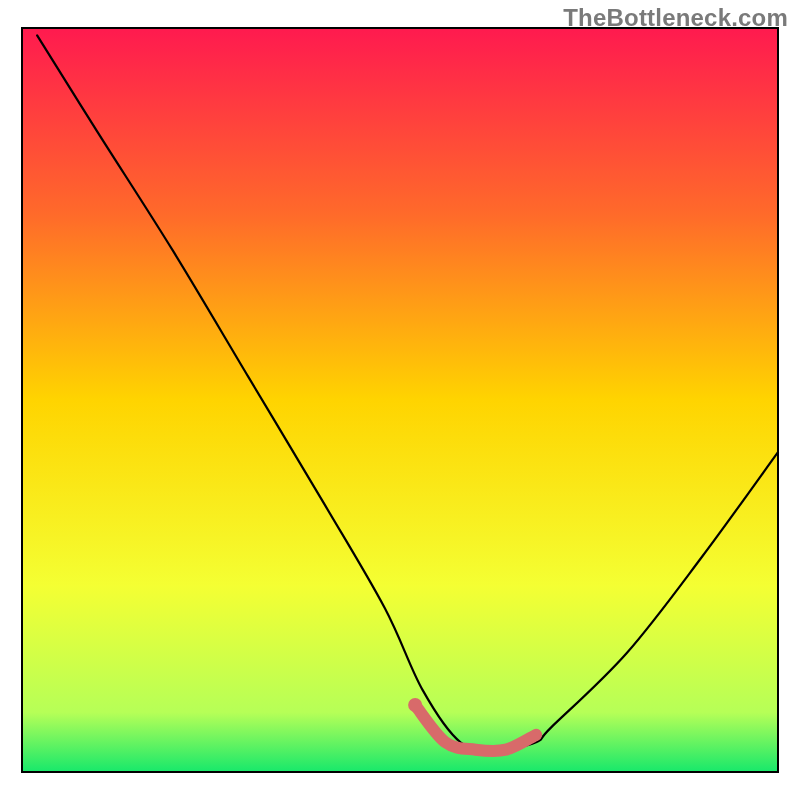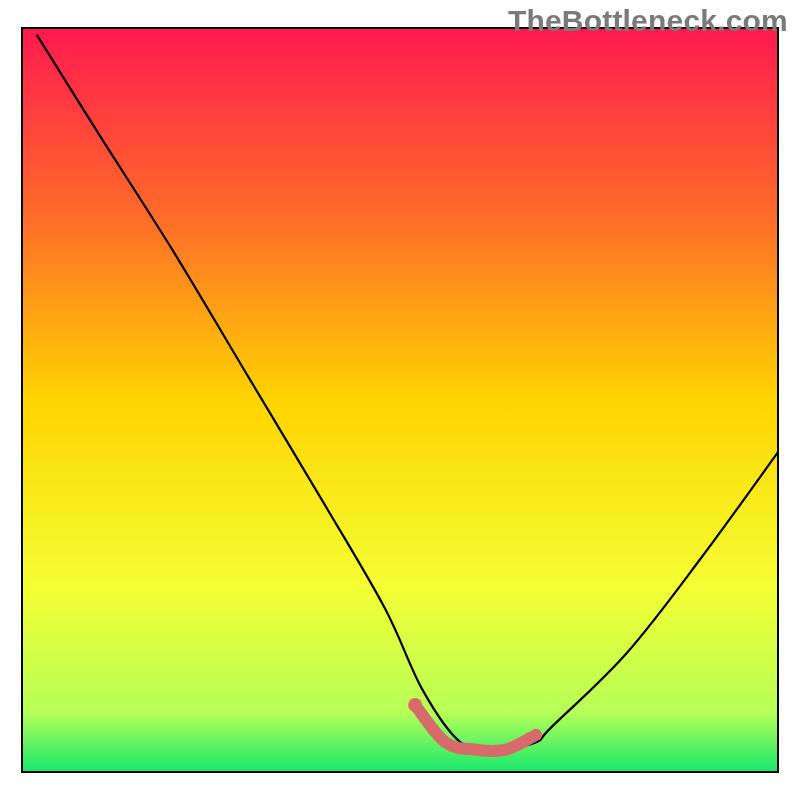--- a/index.html
+++ b/index.html
@@ -13,21 +13,21 @@
   .frame {
     position: relative;
     width: 800px;
     height: 800px;
     box-sizing: border-box;
   }
   .watermark {
     position: absolute;
     top: 4px;
     right: 12px;
-    font-size: 30px;
+    font-size: 24px;
     font-weight: 600;
     color: #7a7a7a;
     letter-spacing: 0.2px;
     z-index: 3;
   }
   svg.chart {
     position: absolute;
     left: 0;
     top: 0;
     width: 800px;

